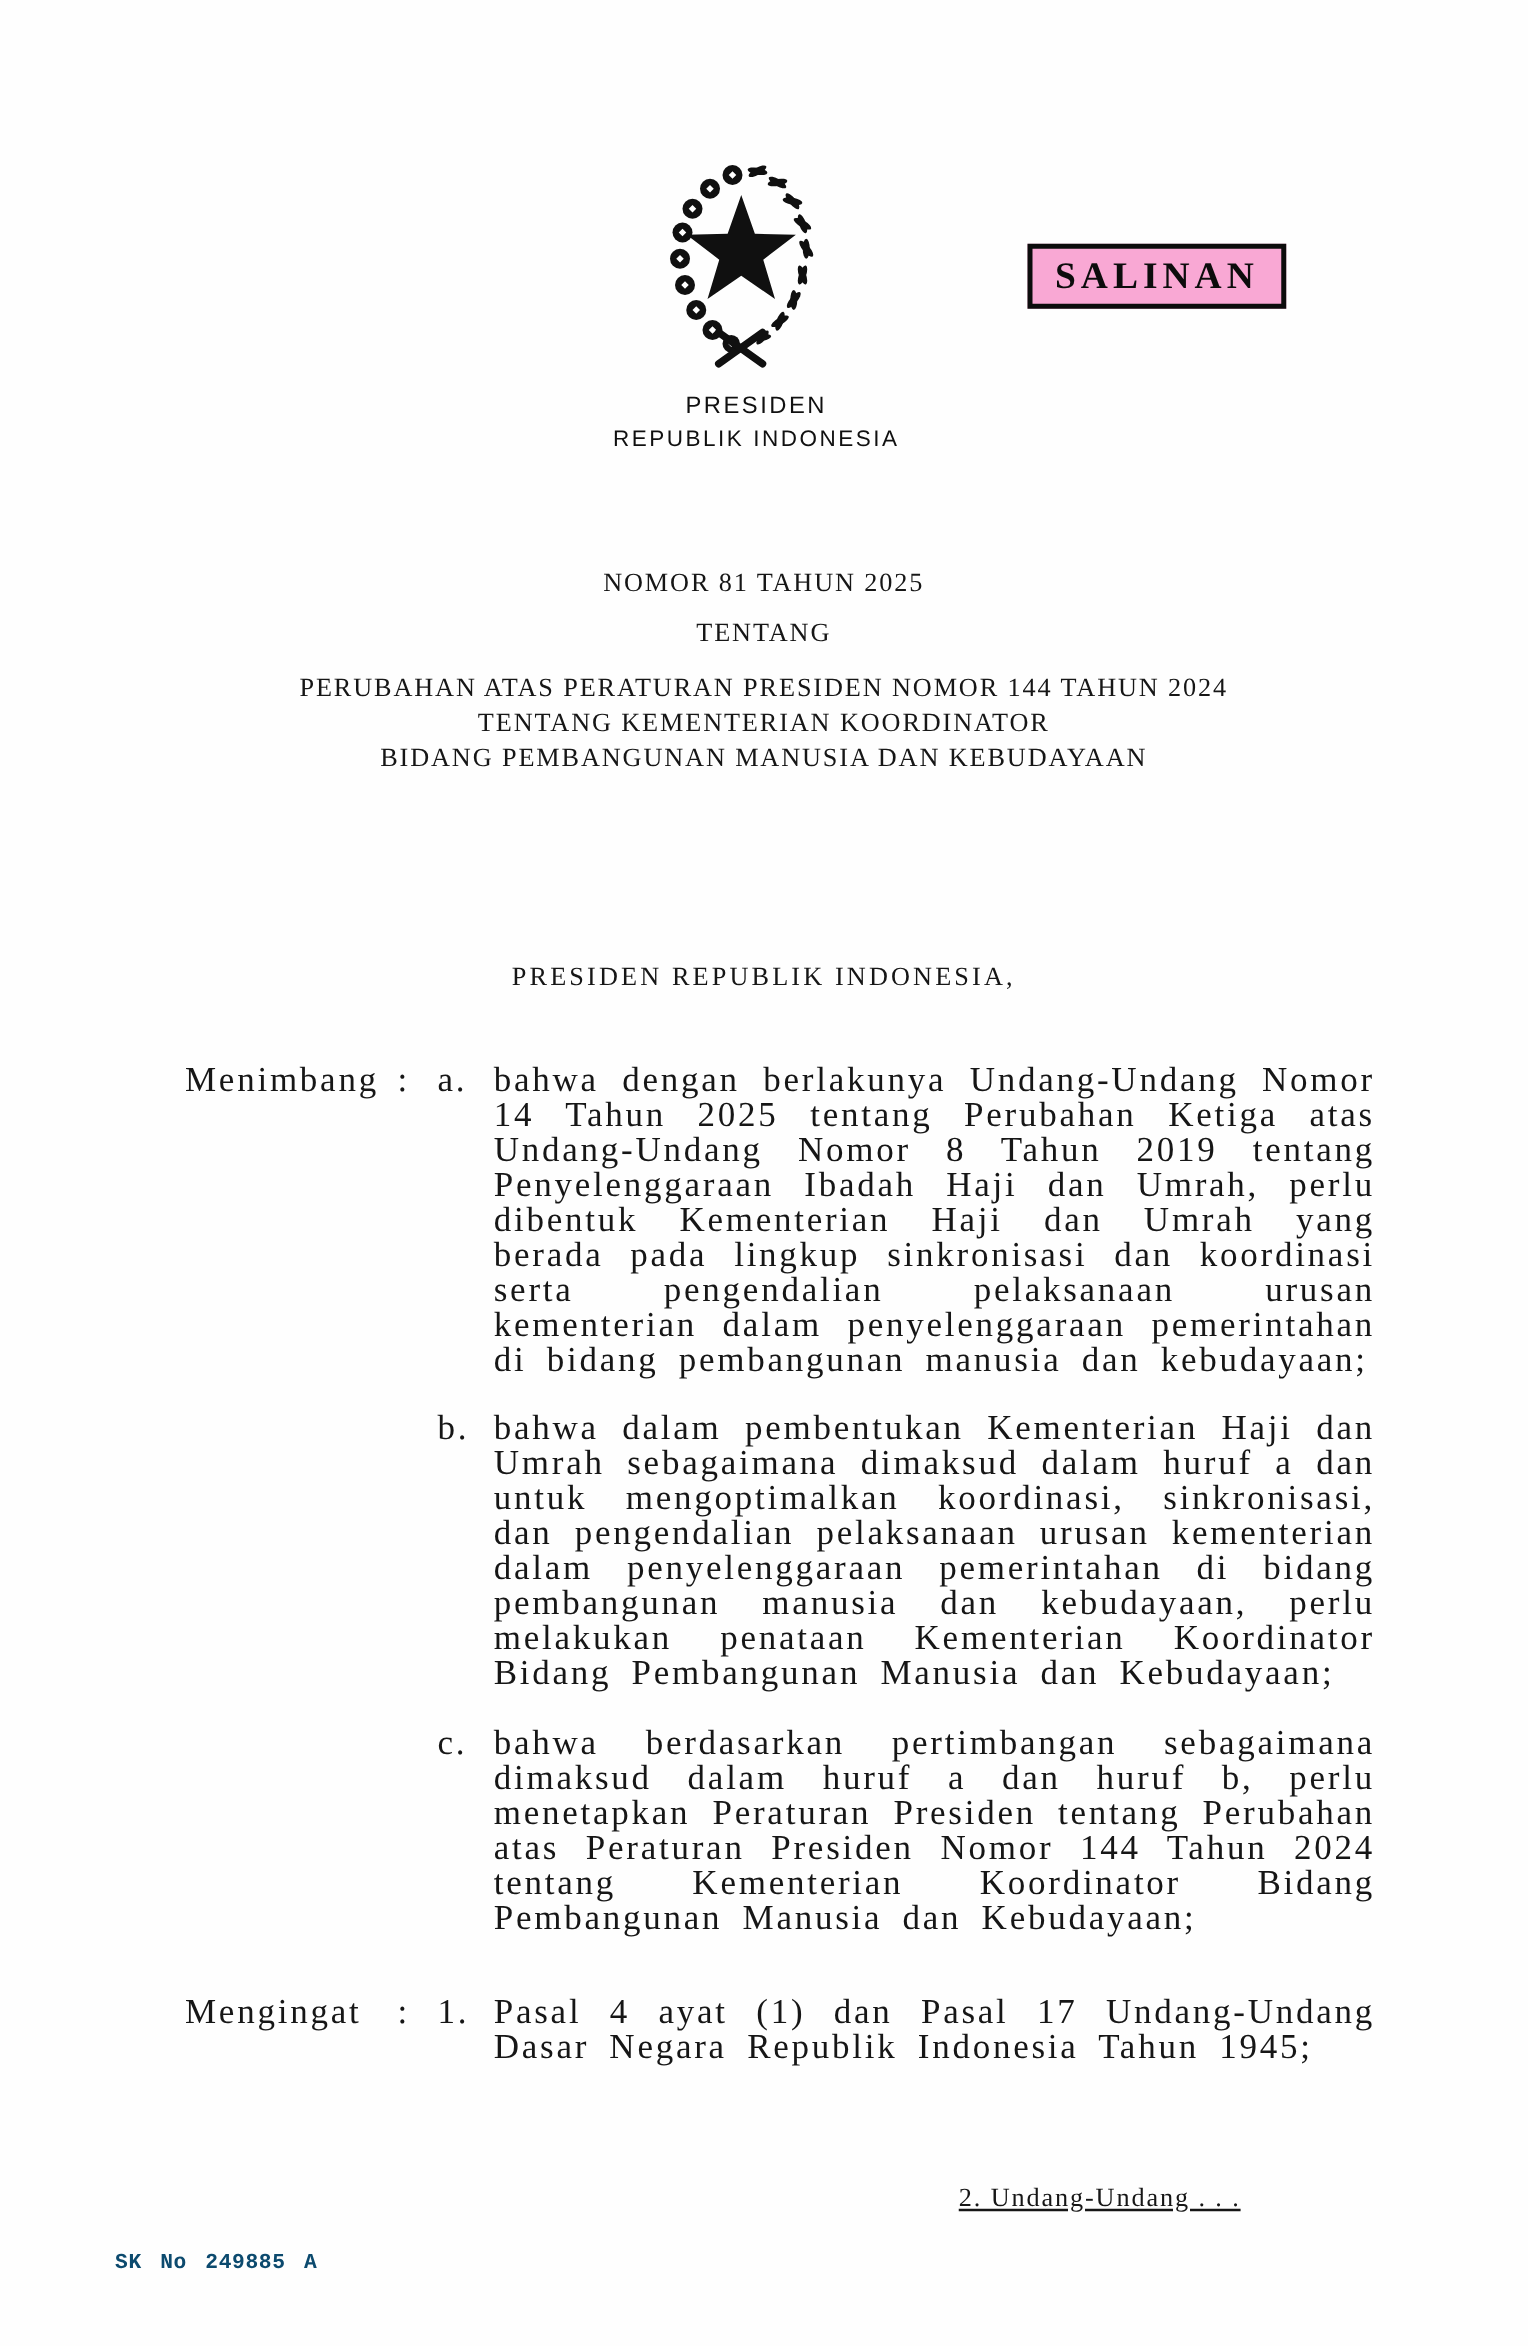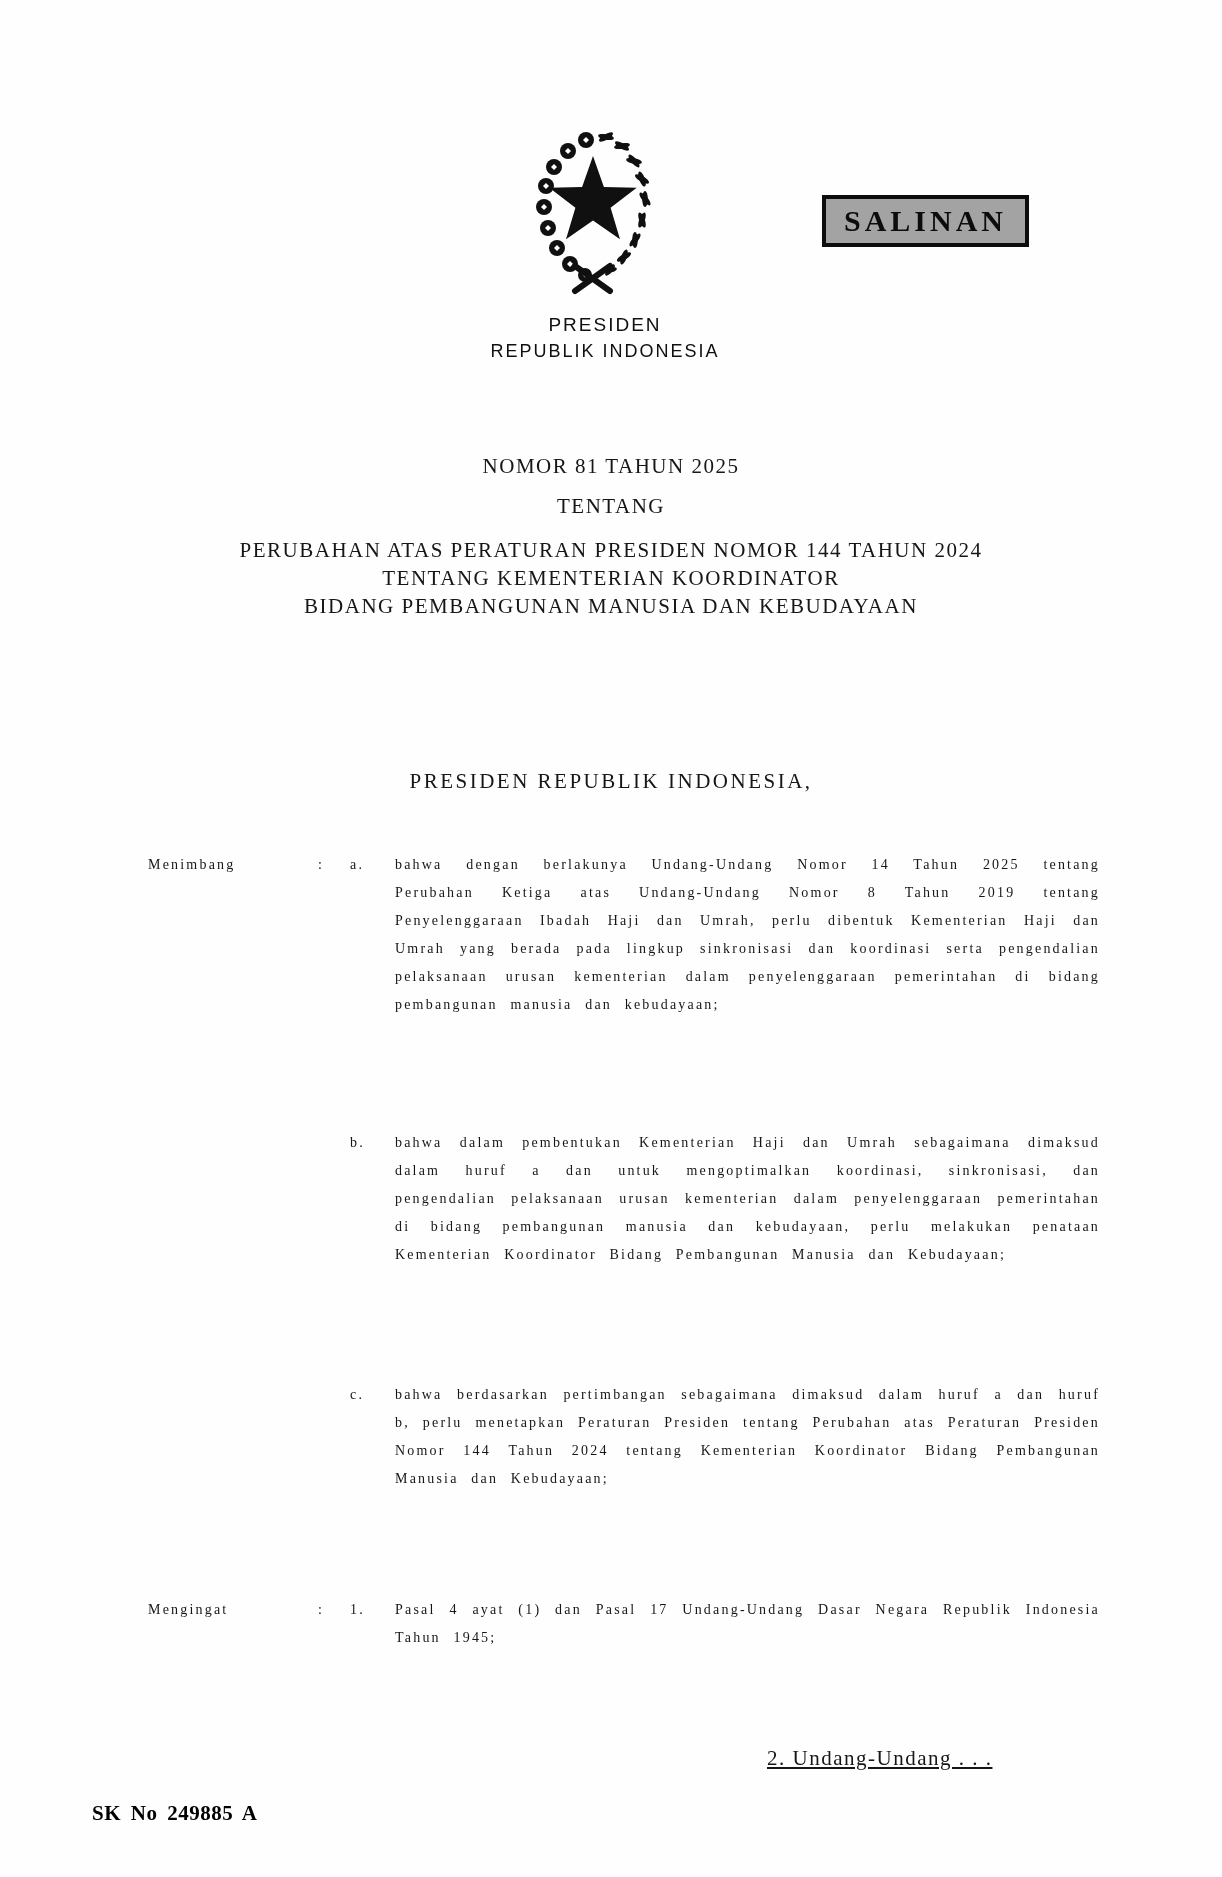--- a/index.html
+++ b/index.html
@@ -17,48 +17,48 @@
     font-family:"Liberation Sans", sans-serif;font-weight:normal;color:#101010;}
   #lh1{top:314px;font-size:19px;letter-spacing:2px;}
   #lh2{top:341px;font-size:18px;letter-spacing:2px;}
   
   #stamp{
     position:absolute;left:822px;top:195px;
     border:4px solid #0c0c0c;
     padding:5px 18px;
     font-size:30px;font-weight:bold;letter-spacing:4px;
     font-family:"Liberation Serif", serif;color:#0c0c0c;
-    background:#a3a3a3;
+    background:#f9a8d4;
   }
   
   #titleblock{position:absolute;left:211px;top:446px;width:800px;text-align:center;}
   .tl{font-size:21px;letter-spacing:1.5px;white-space:nowrap;}
   .tl-a{height:40px;line-height:40px;}
   .tl-b{height:28px;line-height:28px;}
   .tl-gap{margin-top:10px;}
   #invocation{position:absolute;left:211px;top:711px;width:800px;text-align:center;
     font-size:21px;letter-spacing:2.5px;}
   #authority{position:absolute;left:211px;top:769px;width:800px;text-align:center;
     font-size:21px;letter-spacing:2.5px;}
   
   .clause{position:absolute;display:flex;align-items:flex-start;
-    font-size:14px;line-height:28px;letter-spacing:2.2px;word-spacing:7px;}
+    font-size:28px;line-height:28px;letter-spacing:2.2px;word-spacing:7px;}
   .clause-label{width:170px;flex:0 0 170px;}
   .clause-colon{width:32px;flex:0 0 32px;}
   .item-marker{width:45px;flex:0 0 45px;}
   .item-text{flex:1 1 auto;text-align:justify;text-align-last:left;}
   #clause-a{left:148px;top:851px;width:952px;}
   #clause-b{left:350px;top:1129px;width:750px;}
   #clause-c{left:350px;top:1381px;width:750px;}
   #clause-m{left:148px;top:1596px;width:952px;}
   
   #continuation{position:absolute;left:767px;top:1746px;font-size:21px;letter-spacing:1.5px;text-decoration:underline;}
   #doccode{position:absolute;left:92px;top:1801px;
-    font-family:Liberation Serif, serif;font-size:21px;font-weight:bold;
-    letter-spacing:0.5px;word-spacing:4px;color:#000000;}
+    font-family:Liberation Mono, monospace;font-size:17px;font-weight:bold;
+    letter-spacing:0.5px;word-spacing:4px;color:#0c4a6e;}
 </style>
 </head>
 <body>
 
 <div id="page">
 
   <div id="emblem">
     <svg viewBox="0 0 166 182" width="166" height="182" xmlns="http://www.w3.org/2000/svg">
       <g fill="#101010" stroke="none">
 

